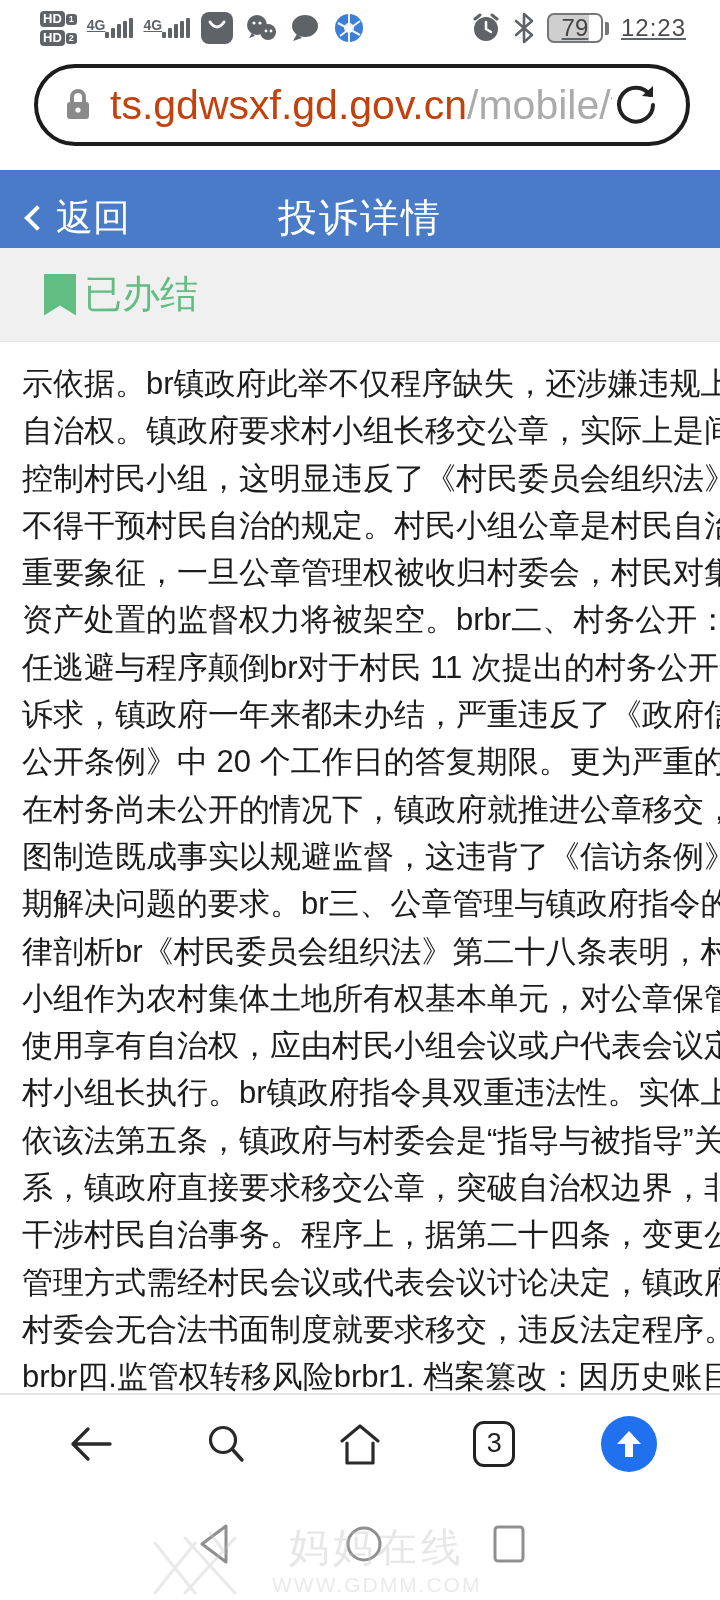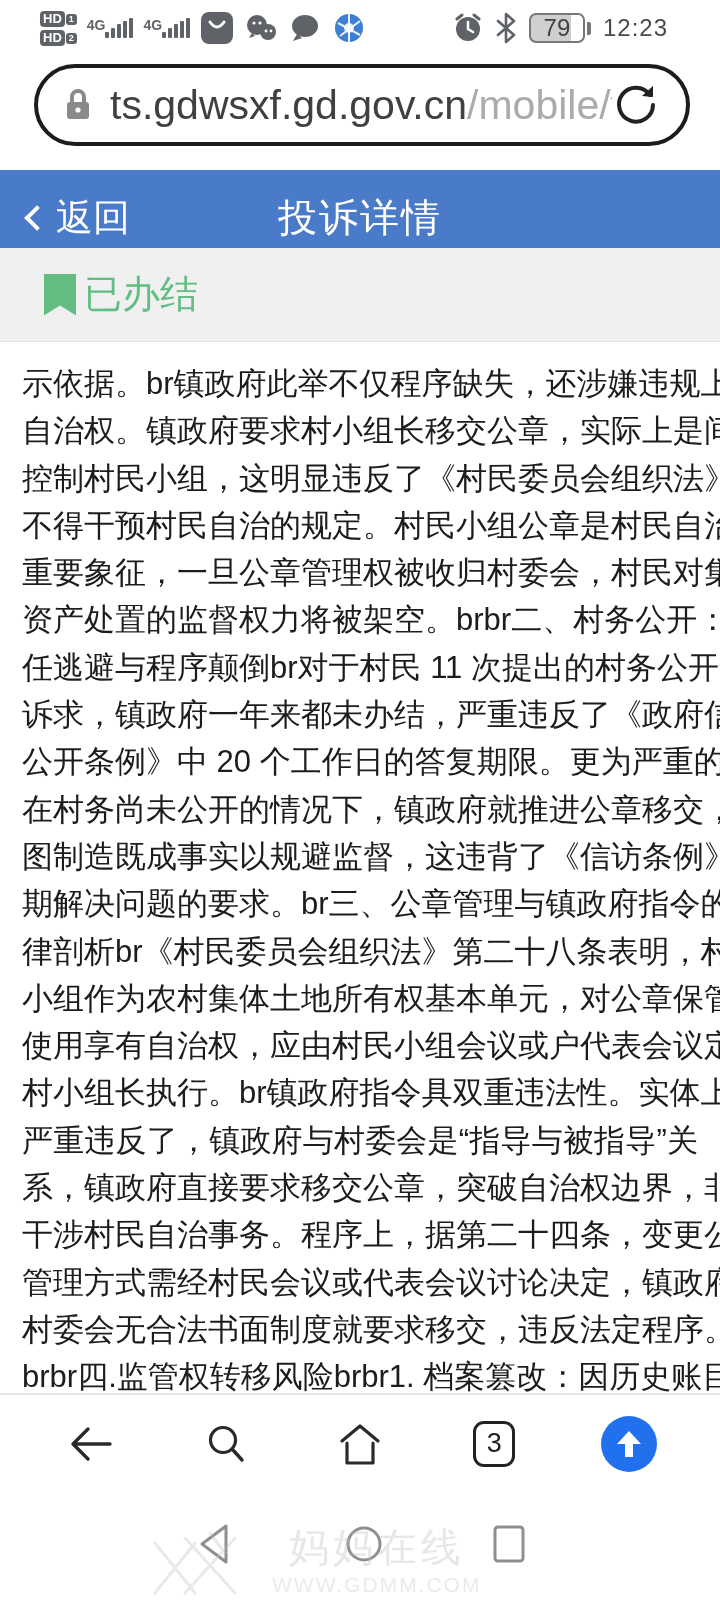--- a/index.html
+++ b/index.html
@@ -3,21 +3,21 @@
 <meta charset="utf-8">
 <style>
   * { margin:0; padding:0; box-sizing:border-box; }
   html,body { background:#fff; }
   body { font-family:"Liberation Sans","DejaVu Sans",sans-serif; }
   #screen { position:relative; width:720px; height:1600px; background:#fff; overflow:hidden; margin:0 auto; }
 
   
   .status-bar { position:absolute; top:0; left:0; width:720px; height:56px;
     display:flex; align-items:center; justify-content:space-between;
-    padding:0 52px 0 40px; color:#5f6368; }
+    padding:0 34px 0 40px; color:#5f6368;text-decoration:underline; }
   .sb-left { display:flex; align-items:center; gap:10px; }
   .sb-right { display:flex; align-items:center; gap:12px; }
   .hd-stack { display:flex; flex-direction:column; gap:3px; }
   .hd-badge { display:flex; align-items:flex-start; gap:1px; }
   .hd-chip { background:#5f6368; color:#fff; font-size:13px; font-weight:bold;
     border-radius:4px; padding:0 3px; line-height:16px; }
   .hd-sub { background:#5f6368; color:#fff; font-size:9px; font-weight:bold;
     border-radius:3px; width:11px; height:11px; line-height:11px; text-align:center; margin-top:3px; }
   .signal-group { display:flex; flex-direction:row; align-items:flex-start; }
   .sig-label { font-size:14px; font-weight:bold; color:#5f6368; line-height:14px; margin-bottom:1px; }
@@ -29,21 +29,21 @@
     display:flex; align-items:center; justify-content:center; font-size:24px; color:#444;
     background:linear-gradient(to right,#cfcfcf 0 76%,#fff 76%); }
   .battery-nub { width:4px; height:13px; background:#777; border-radius:0 2px 2px 0; margin-left:2px; }
 
   
   .url-wrap { position:absolute; top:56px; left:0; width:720px; height:114px; background:#fff; }
   .url-pill { position:absolute; left:34px; top:8px; width:656px; height:82px;
     border:4px solid #1c1c1c; border-radius:42px; background:#fff;
     display:flex; align-items:center; padding:0 26px; }
   .url-text { flex:1; font-size:41px; white-space:nowrap; overflow:hidden; margin-left:18px; }
-  .url-domain { color:#404040; }
+  .url-domain { color:#c2410c; }
   .url-path { color:#ababab; }
 
   
   .nav-header { position:absolute; top:170px; left:0; width:720px; height:96px;
     background:#4a7bc8; display:flex; align-items:center; color:#fff; }
   .back-group { position:absolute; left:28px; display:flex; align-items:center; gap:8px; font-size:37px; }
   .chev { width:18px; height:18px; border-left:4px solid #fff; border-bottom:4px solid #fff;
     transform:rotate(45deg); margin-right:2px; }
   .nav-title { width:100%; text-align:center; font-size:39px; font-weight:500; letter-spacing:2px; }
 
@@ -200,21 +200,21 @@
       <div class="text-line">任逃避与程序颠倒br对于村民 11 次提出的村务公开合理</div>
       <div class="text-line">诉求，镇政府一年来都未办结，严重违反了《政府信息</div>
       <div class="text-line">公开条例》中 20 个工作日的答复期限。更为严重的是，</div>
       <div class="text-line">在村务尚未公开的情况下，镇政府就推进公章移交，企</div>
       <div class="text-line">图制造既成事实以规避监督，这违背了《信访条例》限</div>
       <div class="text-line">期解决问题的要求。br三、公章管理与镇政府指令的法</div>
       <div class="text-line">律剖析br《村民委员会组织法》第二十八条表明，村民</div>
       <div class="text-line">小组作为农村集体土地所有权基本单元，对公章保管与</div>
       <div class="text-line">使用享有自治权，应由村民小组会议或户代表会议定，</div>
       <div class="text-line">村小组长执行。br镇政府指令具双重违法性。实体上，</div>
-      <div class="text-line">严重违反了，镇政府与村委会是“指导与被指导”关</div>
+      <div class="text-line">依该法第五条，镇政府与村委会是“指导与被指导”关</div>
       <div class="text-line">系，镇政府直接要求移交公章，突破自治权边界，非法</div>
       <div class="text-line">干涉村民自治事务。程序上，据第二十四条，变更公章</div>
       <div class="text-line">管理方式需经村民会议或代表会议讨论决定，镇政府与</div>
       <div class="text-line no-just">村委会无合法书面制度就要求移交，违反法定程序。</div>
       <div class="text-line">brbr四.监管权转移风险brbr1. 档案篡改：因历史账目核</div>
     </div>
 
   <div class="toolbar">
     <div class="tb-item">
       <svg width="46" height="40" viewBox="0 0 46 40">

